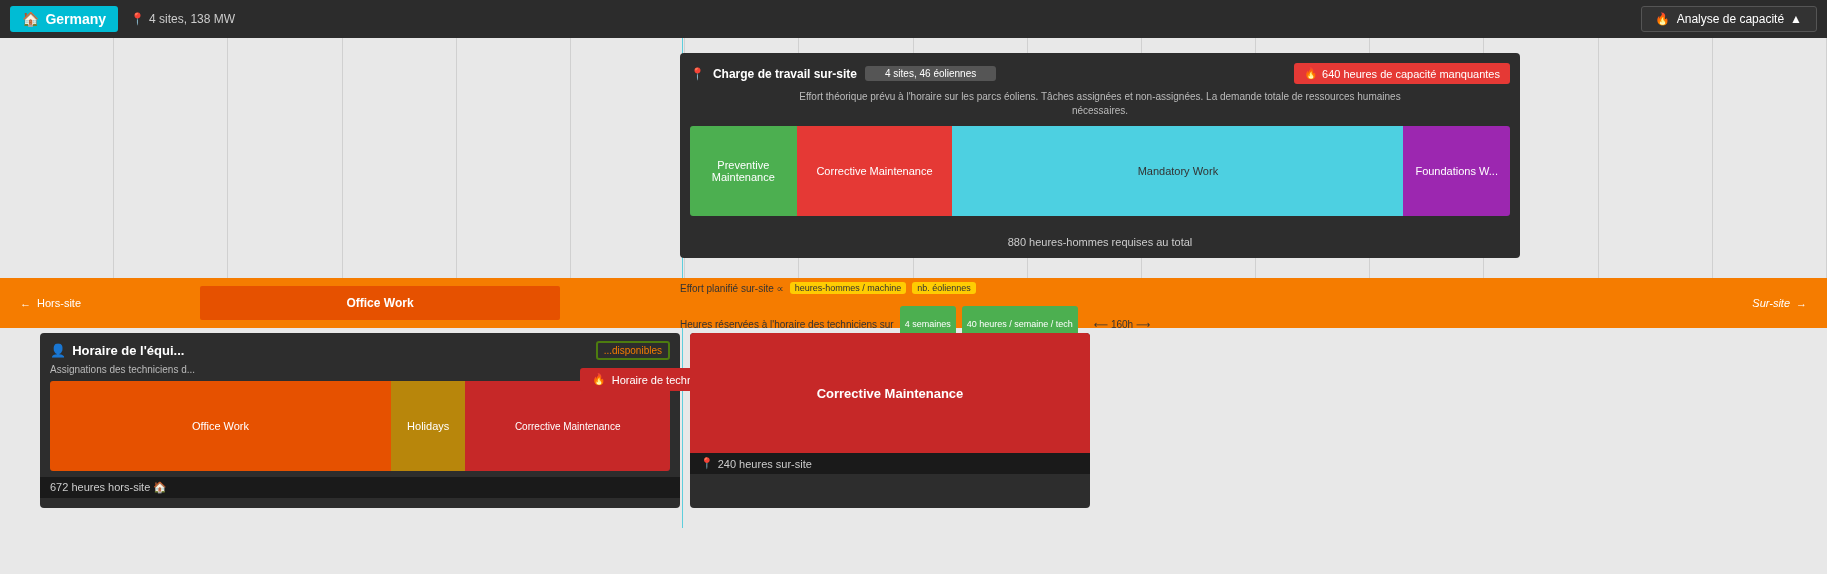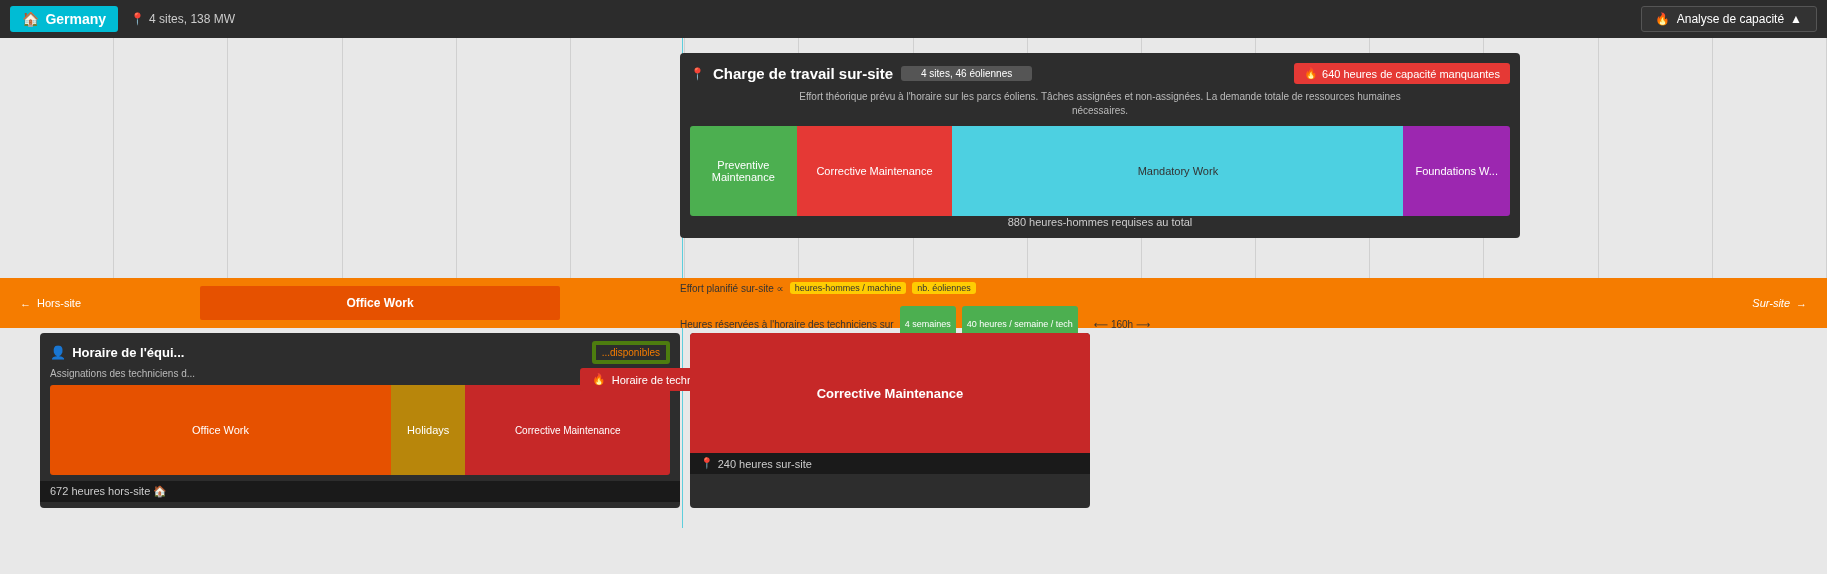--- a/index.html
+++ b/index.html
@@ -87,21 +87,21 @@
       justify-content: space-between;
       margin-bottom: 6px;
     }
     .charge-title-row {
       display: flex;
       align-items: center;
       gap: 8px;
     }
     .charge-title {
       font-weight: bold;
-      font-size: 15px;
+      font-size: 12px;
     }
     .badge {
       background: #555;
       color: white;
       padding: 2px 20px;
       border-radius: 3px;
       font-size: 10px;
     }
     .badge-red {
       background: #e53935;
@@ -139,21 +139,21 @@
     }
     .bar-green { background: #4caf50; }
     .bar-red { background: #e53935; }
     .bar-cyan { background: #4dd0e1; color: #333; }
     .bar-purple { background: #9c27b0; }
 
     .total-label {
       text-align: center;
       color: #ccc;
       font-size: 11px;
-      margin-top: 0;
+      margin-top: 20px;
     }
 
     
     .orange-band {
       background: #f57c00;
       height: 50px;
       display: flex;
       align-items: center;
       position: relative;
       padding: 0 20px;
@@ -244,21 +244,21 @@
       display: flex;
       align-items: center;
       gap: 6px;
     }
     .equipe-desc {
       font-size: 10px;
       color: #bbb;
       margin-bottom: 6px;
     }
     .badge-orange-outline {
-      border: 4px solid #4d7c0f;
+      border: 2px solid #4d7c0f;
       color: #f57c00;
       padding: 2px 6px;
       border-radius: 3px;
       font-size: 10px;
     }
 
     
     .equipe-bar-container {
       display: flex;
       height: 90px;

